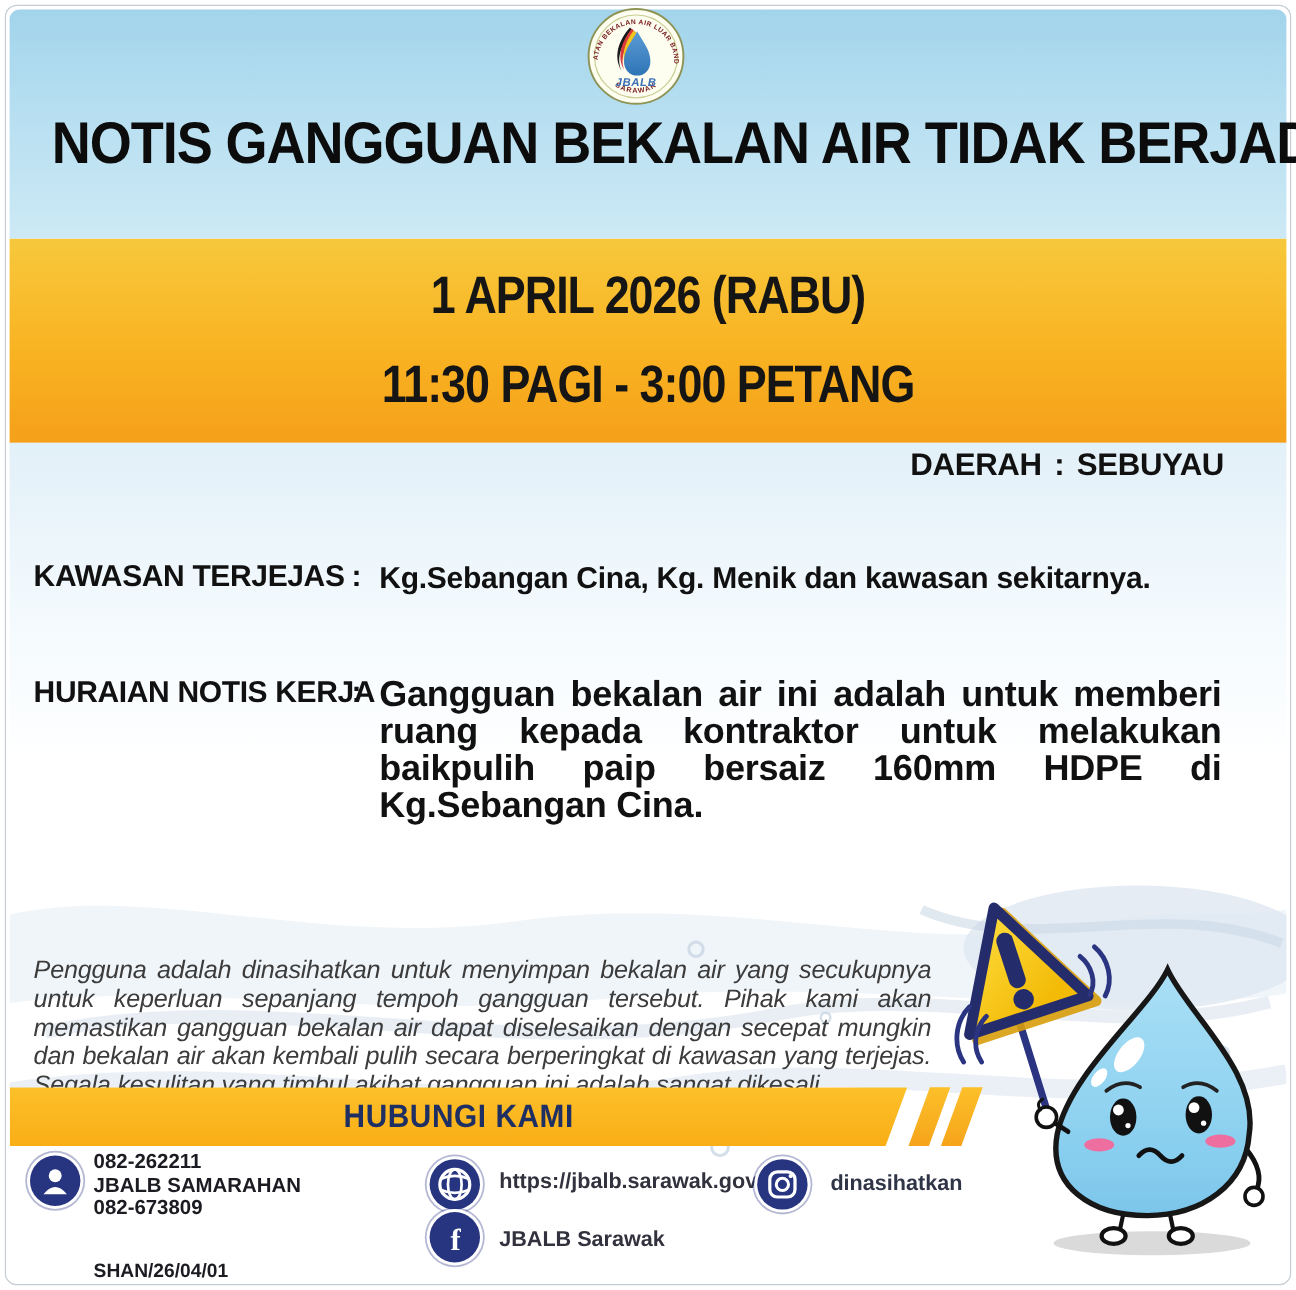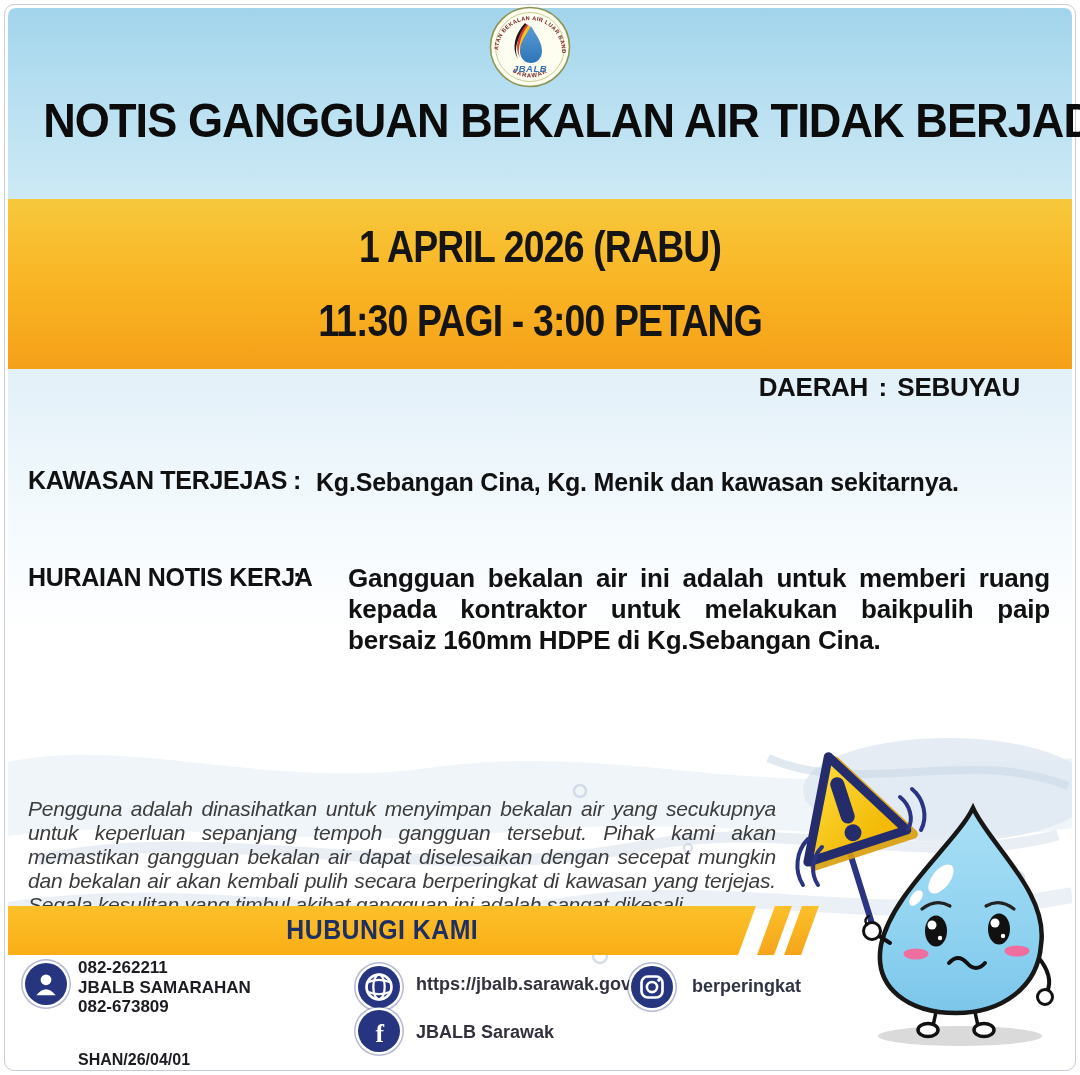--- a/index.html
+++ b/index.html
@@ -31,21 +31,21 @@
   .lbl{font-weight:bold;font-size:26px;letter-spacing:-.3px;}
   .val{font-weight:bold;font-size:25px;letter-spacing:-.2px;}
   .bahagian{left:28px;top:394px;}
   .daerah{right:60px;top:372px;}
   .kawasan-label{left:28px;top:466px;}
   .kawasan-colon{left:293px;top:466px;font-weight:bold;font-size:25px;}
   .kawasan-value{left:316px;top:468px;}
   .huraian-label{left:28px;top:563px;}
   .huraian-colon{left:293px;top:563px;font-weight:bold;font-size:25px;}
   .huraian-value{position:absolute;left:316px;top:563px;width:702px;
-    font-weight:bold;font-size:26px;line-height:31px;text-align:justify;letter-spacing:-.2px;margin-left:32px;}
+    font-weight:bold;font-size:30px;line-height:31px;text-align:justify;letter-spacing:-.2px;}
   
   .advisory{position:absolute;left:28px;top:797px;width:748px;
     font-style:italic;font-size:21px;line-height:24px;color:#3c3c3c;
     text-align:justify;font-weight:normal;letter-spacing:-.2px;}
   
   .splash{position:absolute;left:8px;top:728px;width:1064px;height:250px;pointer-events:none;}
   
   .hubar{position:absolute;left:8px;top:906px;width:748px;height:49px;
     background:linear-gradient(180deg,#FCC02A 0%,#FAAE16 100%);
     clip-path:polygon(0 0,100% 0,calc(100% - 18px) 100%,0 100%);
@@ -175,21 +175,21 @@
   </div>
   <div class="contact-text fbname">JBALB Sarawak</div>
 
   <div class="cicon" style="left:631px;top:966px;">
     <svg viewBox="-10 -10 20 20" width="30" height="30">
       <rect x="-7" y="-7" width="14" height="14" rx="4.2" fill="none" stroke="#fff" stroke-width="1.8"></rect>
       <circle cx="0" cy="0" r="3.4" fill="none" stroke="#fff" stroke-width="1.7"></circle>
       <circle cx="4.6" cy="-4.6" r="1.2" fill="#fff"></circle>
     </svg>
   </div>
-  <div class="contact-text igname">berperingkat</div>
+  <div class="contact-text igname">dinasihatkan</div>
 
   <svg class="mascot" viewBox="0 0 305 330">
     <defs>
       <linearGradient id="bodyg" x1="0" y1="0" x2="0" y2="1">
         <stop offset="0" stop-color="#A9DFF5"></stop>
           <stop offset=".6" stop-color="#8FD2F0"></stop>
           <stop offset="1" stop-color="#7CC6EB"></stop>
       </linearGradient>
       <linearGradient id="trig" x1="0" y1="0" x2=".6" y2="1">
         <stop offset="0" stop-color="#FFE44A"></stop>

